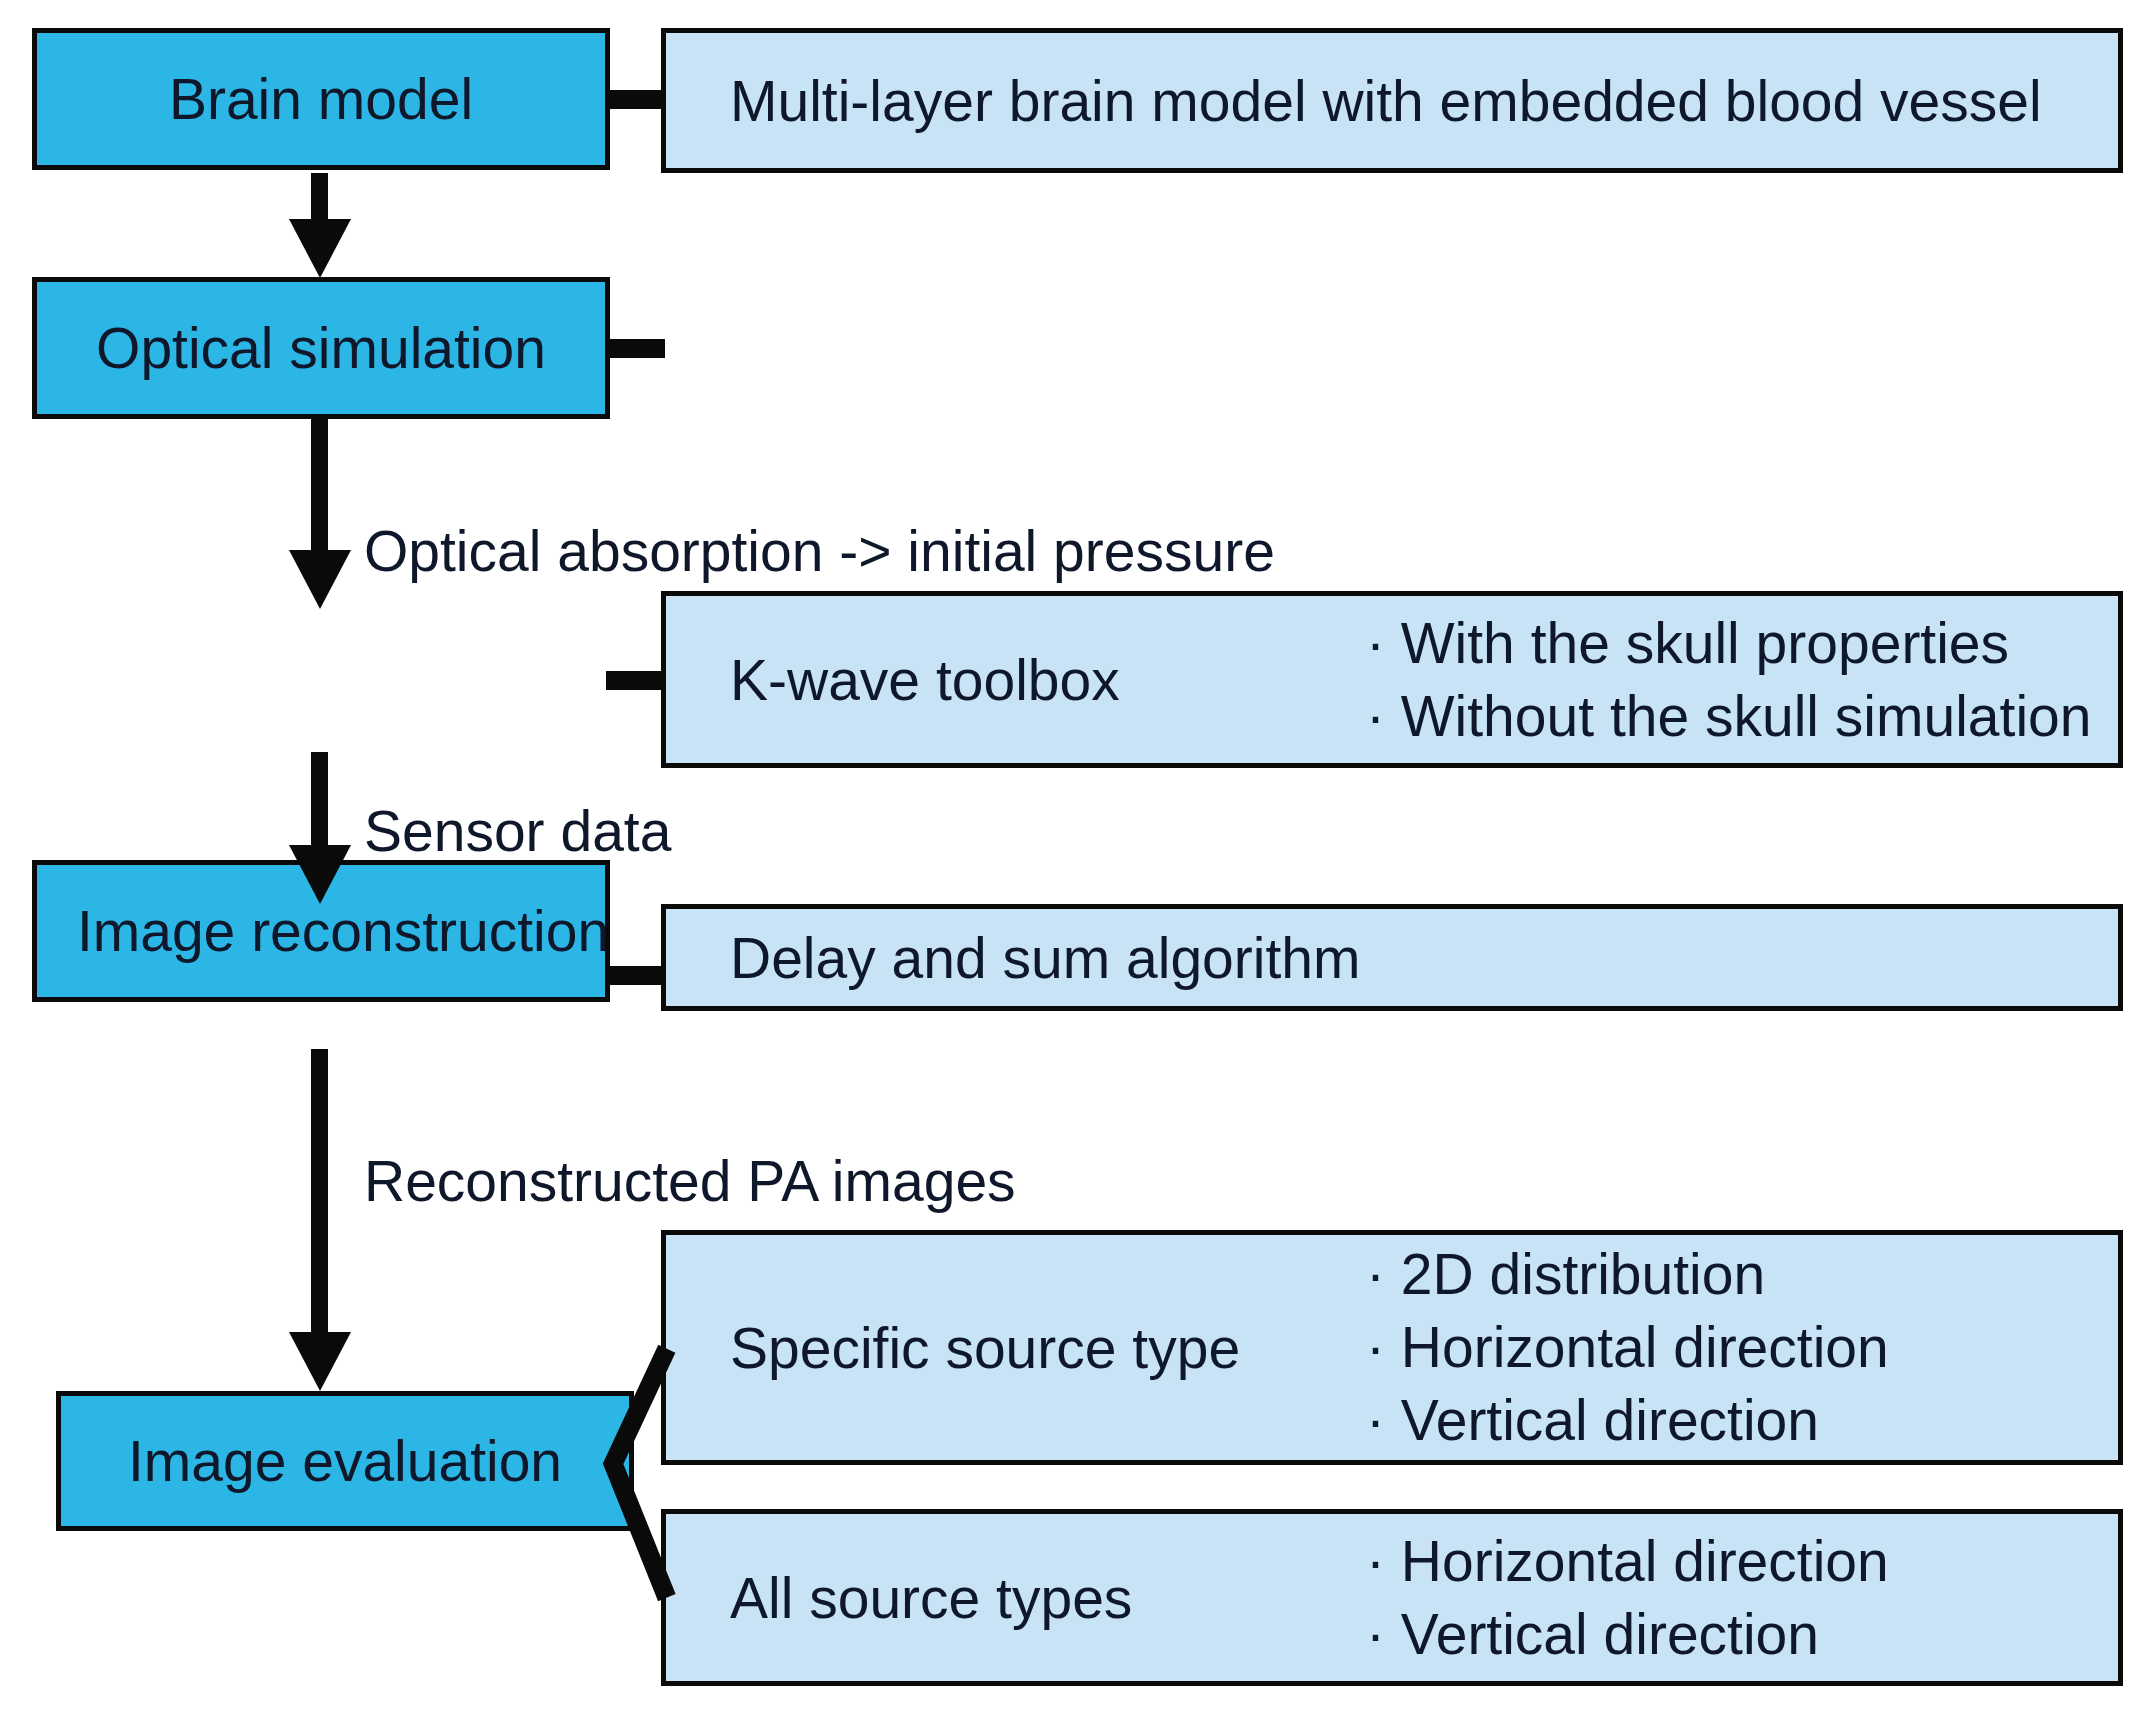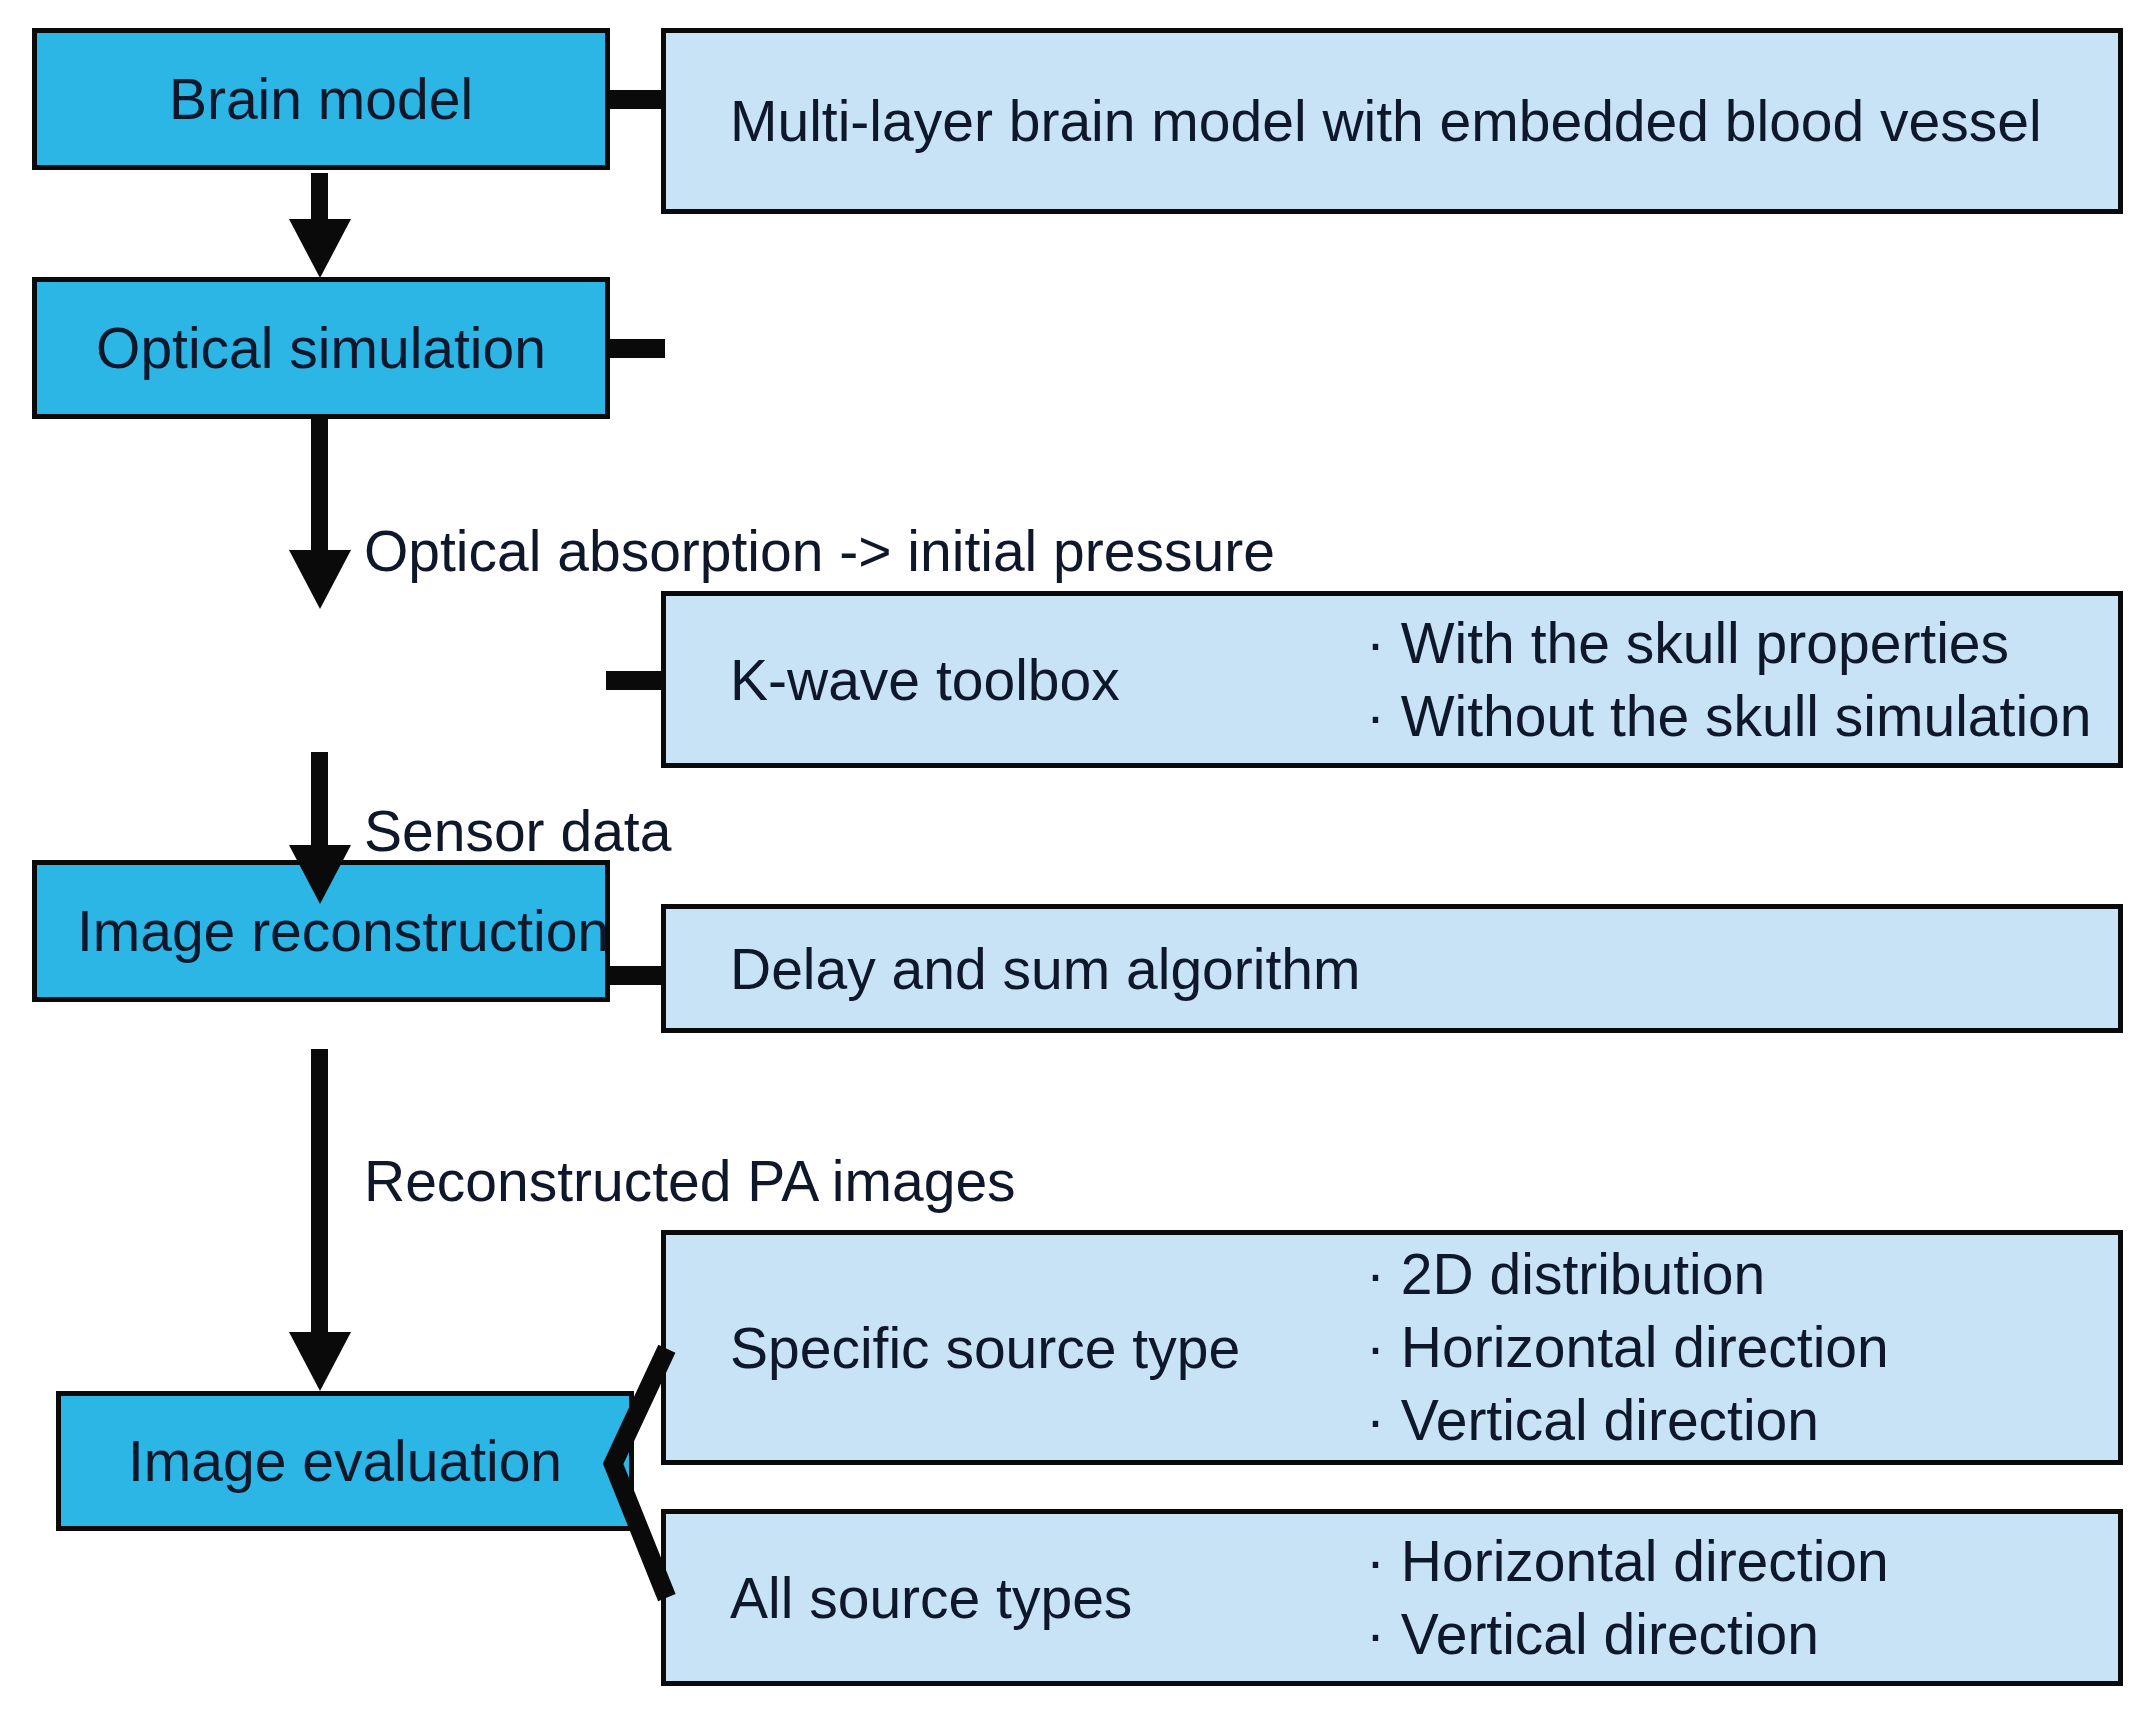--- a/index.html
+++ b/index.html
@@ -18,24 +18,24 @@
   .s2{top:277px;}
   .s3{top:609px;}
   .s4{top:860px;padding-left:44px;}
   .s5{top:1391px;height:140px;margin-left:24px;}
   
   .detail{
     position:absolute;left:661px;width:1462px;
     background:#c7e3f5;border:5.7px solid #0a0a0a;box-sizing:border-box;
     font-size:57px;
   }
-  .d1{top:28px;height:186px;}
+  .d1{top:28px;height:145px;}
   .d2{top:277px;height:142px;}
   .d3{top:591px;height:177px;}
-  .d4{top:904px;height:129px;}
+  .d4{top:904px;height:107px;}
   .d5{top:1230px;height:235px;}
   .d6{top:1509px;height:177px;}
   .dl{
     position:absolute;left:64px;top:0;height:100%;
     display:flex;align-items:center;white-space:nowrap;
   }
   .dr{
     position:absolute;left:700px;top:0;height:100%;
     display:flex;flex-direction:column;justify-content:center;
   }

